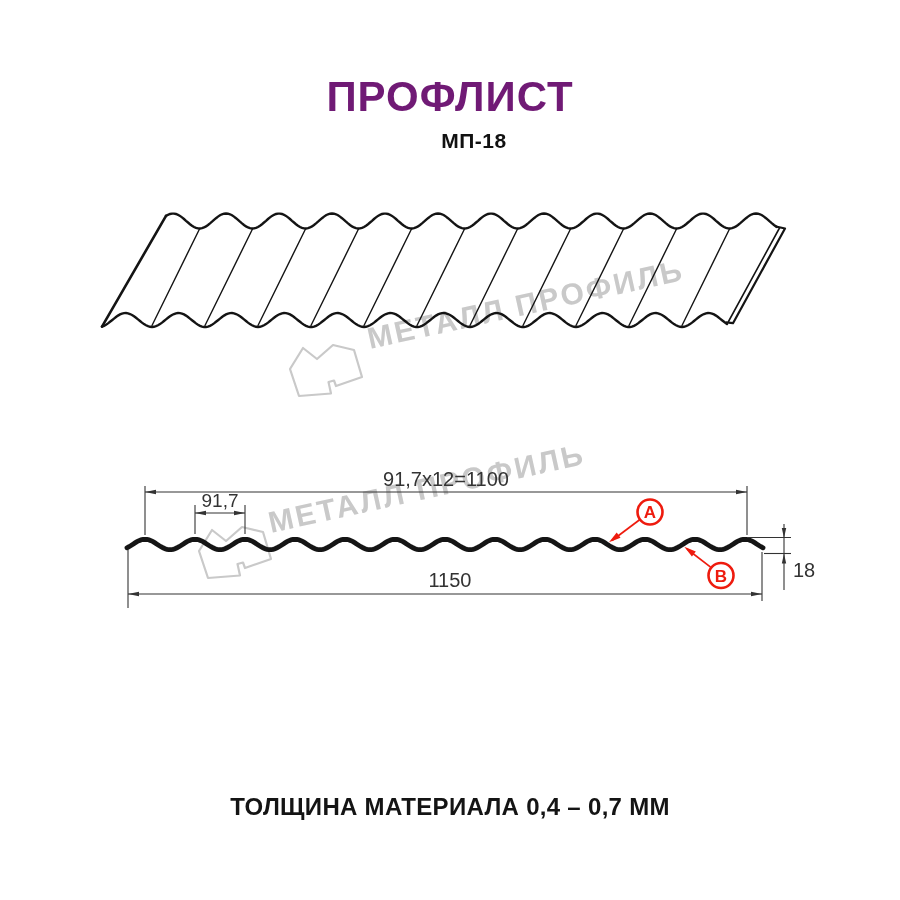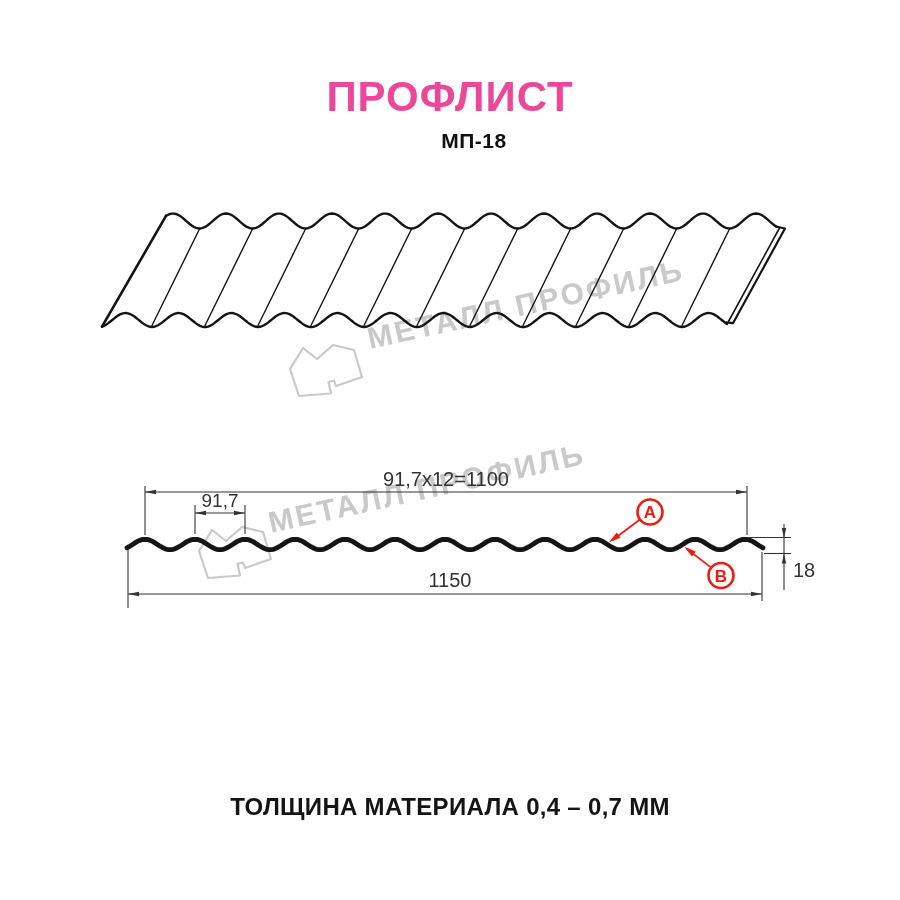--- a/index.html
+++ b/index.html
@@ -1,18 +1,18 @@
 <!DOCTYPE html>
 <html style="--accent: #ee1b0e; --line: #333333; --line3d: #141414; --wm: #c9c9c9;"><head>
 <meta charset="utf-8">
 <style>
   html,body{margin:0;padding:0;background:#ffffff;width:900px;height:900px;overflow:hidden;}
   body{position:relative;font-family:"Liberation Sans",sans-serif;}
   .center-text{position:absolute;left:0;width:900px;text-align:center;line-height:1;}
-  .title{top:76px;font-size:42px;font-weight:800;letter-spacing:1px;color:#ec4899;}
+  .title{top:76px;font-size:42px;font-weight:800;letter-spacing:1px;color:#701a75;}
   .subtitle{top:130px;font-size:21px;font-weight:600;letter-spacing:.5px;color:#111;margin-left:24px;}
   .footer{top:795px;font-size:24px;font-weight:700;letter-spacing:.3px;color:#141414;}
   svg{position:absolute;left:0;top:0;}
   svg text{font-family:"Liberation Sans",sans-serif;}
   .dimtxt{font-size:20px;fill:var(--line,#333);}
   .dimtxt-s{font-size:19px;fill:var(--line,#333);}
   .wmtext{font-size:30px;font-weight:700;letter-spacing:2.5px;fill:var(--wm,#c9c9c9);}
   .callout-letter{font-size:17px;font-weight:700;fill:var(--accent,#ee1b0e);}
 </style>
 </head>

